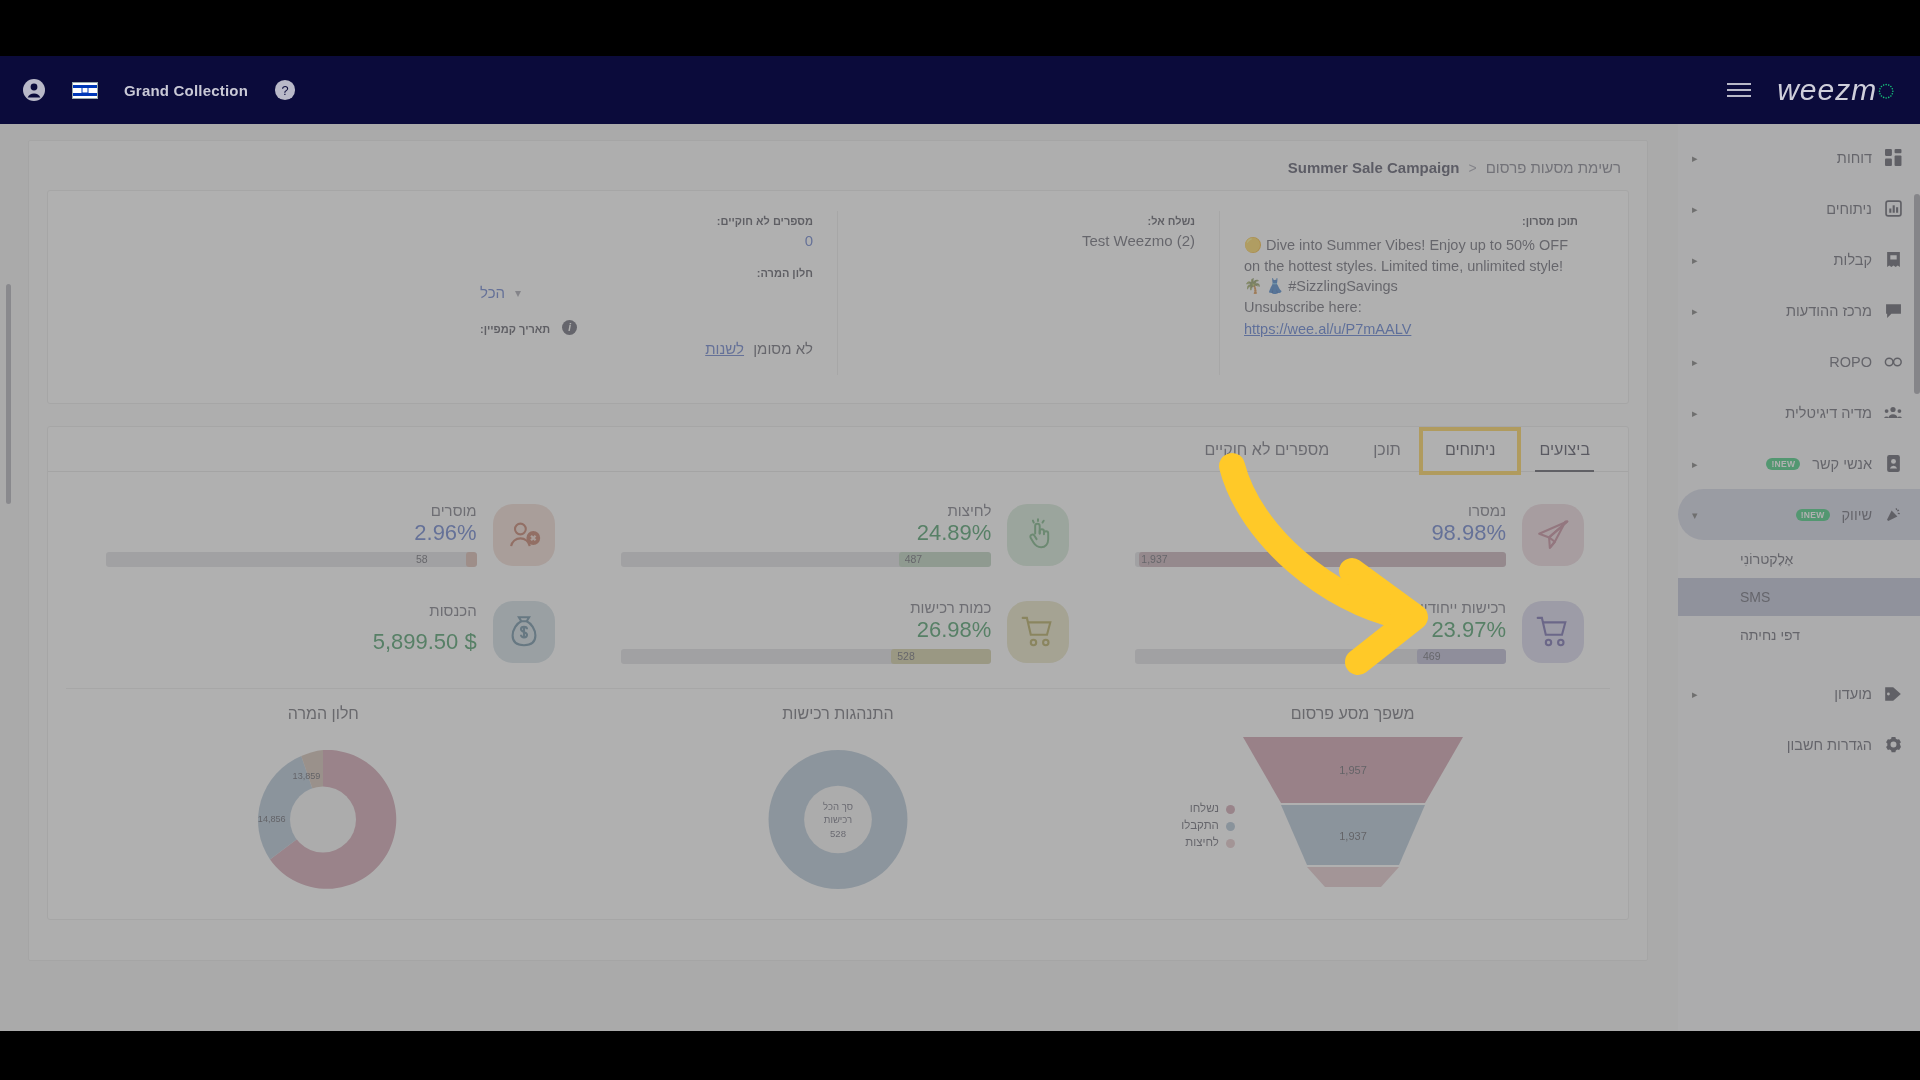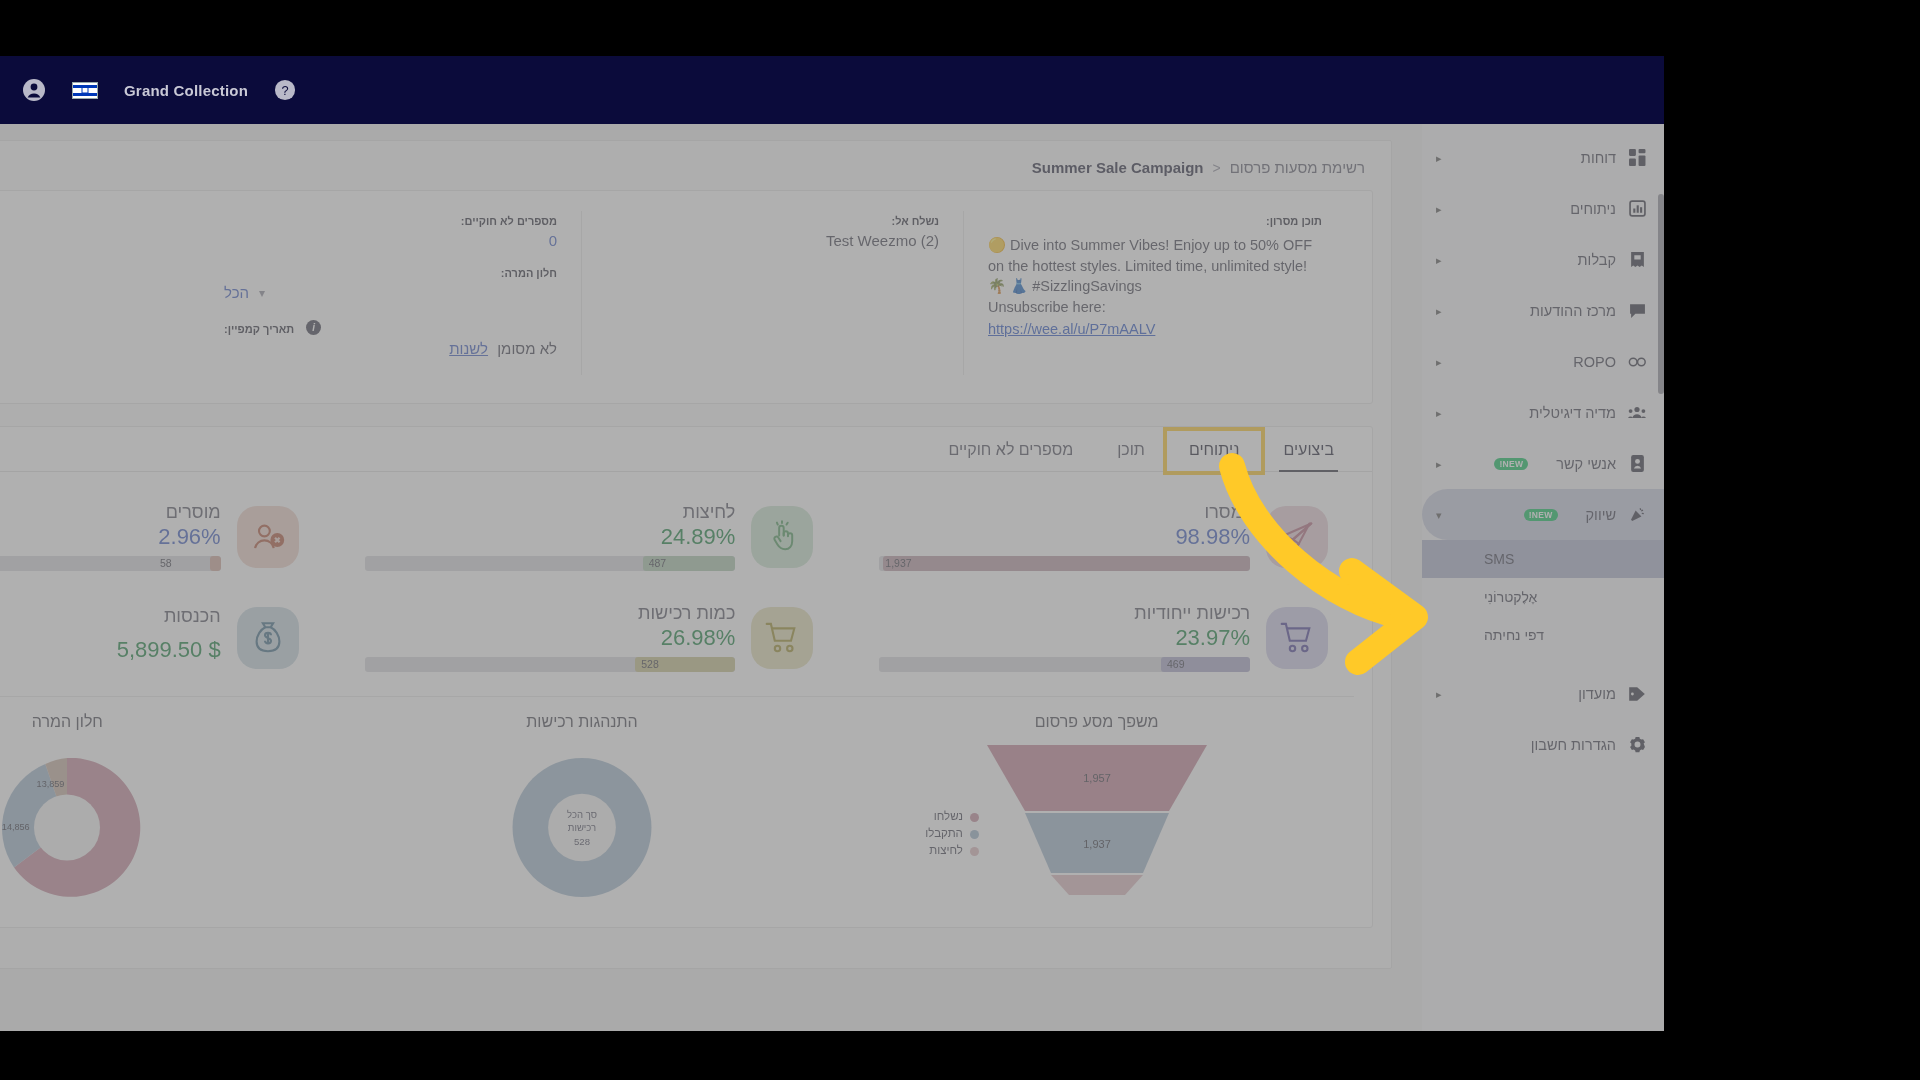--- a/index.html
+++ b/index.html
@@ -11,21 +11,21 @@
   }
   #screen {
     position: relative;
     width: 1920px; height: 1080px;
     background: #000;
   }
   
   #app {
     position: absolute;
     left: 0; top: 56px;
-    width: 1664px; height: 975px;
+    width: 1920px; height: 975px;
     background: #f0f0f0;
     overflow: hidden;
     padding-left: 36px;
   }
   
   #app::after {
     content: "";
     position: absolute; inset: 0;
     background: rgba(128,128,128,0.62);
     pointer-events: none;
@@ -93,21 +93,21 @@
   }
   .side-item .chev-left {
     position: absolute; left: 14px; top: 50%; transform: translateY(-50%);
     color: #555; font-size: 11px;
   }
   .side-label { font-size: 14.5px; white-space: nowrap; }
   .side-ico { width: 22px; display: flex; justify-content: center; align-items:center; color: #2f2f3d; }
   .badge-new {
     background: #0bbd5b; color: #fff; font-size: 8.5px; font-weight: bold;
     border-radius: 8px; padding: 1px 5px; letter-spacing: .3px;
-    margin-right: 18px;
+    margin-right: 2px;
   }
   .side-item.open { background: #c6cade; border-radius: 26px 0 0 26px; }
   .side-sub {
     height: 38px; display:flex; align-items:center; justify-content:flex-start;
     padding-right: 0; color:#3a3a4a; font-size:14px; cursor:pointer;
     padding-left: 62px; justify-content:flex-end;
   }
   .side-sub.active { background: #aab0cb; }
 
   
@@ -185,21 +185,21 @@
   .kpi-grid { display:grid; grid-template-columns: repeat(3, 1fr); gap: 4px 0; direction: rtl;}
   .kpi {
     display:flex; align-items:center; justify-content:flex-start;
     gap: 16px; padding: 14px 26px 14px 40px;
   }
   .kpi-ico {
     width:62px; height:62px; border-radius:20px; flex:0 0 62px;
     display:flex; align-items:center; justify-content:center;
   }
   .kpi-body { flex:1; text-align:right; }
-  .kpi-label { font-size:18px; color:#515160; margin-bottom:1px;}
+  .kpi-label { font-size:15px; color:#515160; margin-bottom:1px;}
   .kpi-value { font-size:22px; color:#15803d; margin-bottom: 6px; }
   .kpi-value.blue { color:#3c5bbf; }
   .bar {
     height: 15px; background:#d8d8dc; border-radius:3px; position:relative;
     overflow:hidden; direction:rtl;
   }
   .bar .fill { height:100%; position:absolute; right:0; top:0; border-radius:3px;}
   .bar .cnt {
     position:absolute; top:0; height:15px; line-height:15px;
     font-size:10.5px; color:#3c3c48; padding-left:6px;
@@ -365,25 +365,25 @@
         <span class="side-ico">
           <svg width="18" height="17" viewBox="0 0 18 17" fill="currentColor">
               <path d="M3 13.8 7.6 4.6l5.8 5.8L4.2 15z"></path>
               <path d="M12 2.4l.9 1.6M15 4.2l-1.8.8M15.8 7.6l-2-.2" stroke="currentColor" stroke-width="1.3" fill="none"></path>
             </svg>
         </span>
         <span class="side-label">שיווק</span>
         <span class="badge-new">NEW!</span>
       </div>
 
+      <div class="side-sub">
+        <span>אֶלֶקטרוֹנִי</span>
+      </div>
       <div class="side-sub active">
         <span>SMS</span>
-      </div>
-      <div class="side-sub">
-        <span>אֶלֶקטרוֹנִי</span>
       </div>
       <div class="side-sub">
         <span>דפי נחיתה</span>
       </div>
 
       <div class="side-item" style="margin-top:14px">
         <span class="chev-left">▸</span>
         <span class="side-ico">
           <svg width="18" height="16" viewBox="0 0 18 16" fill="currentColor">
               <path d="M1.2 1.2h8l7.6 6.8-7.6 6.8h-8z"></path>

